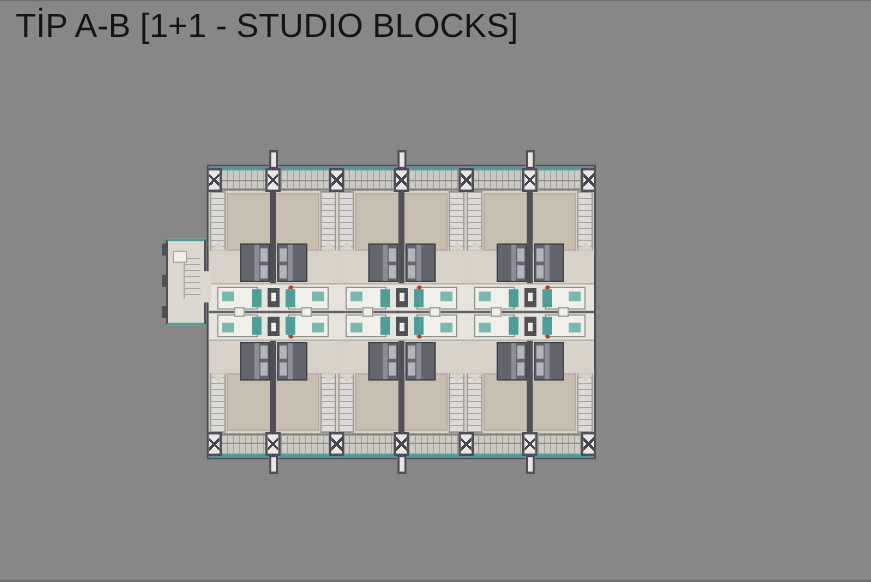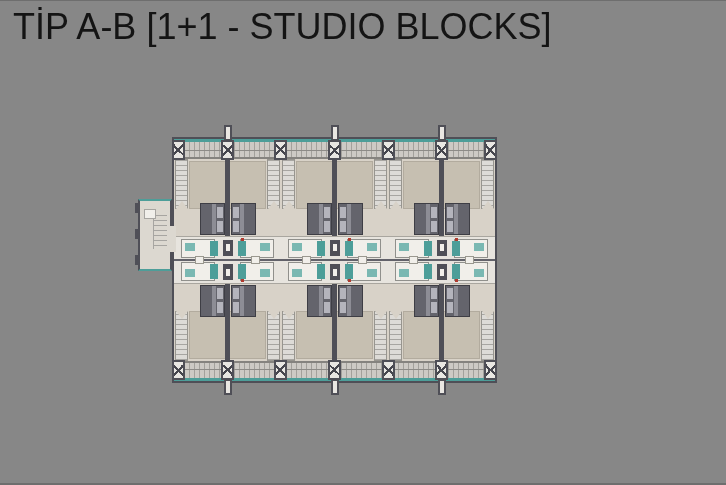--- a/index.html
+++ b/index.html
@@ -7,21 +7,21 @@
     width:726px;height:485px;position:relative;overflow:hidden;
     background:var(--background,#878787);
     font-family:"Liberation Sans", sans-serif;
   }
   .edge{position:absolute;left:0;width:726px;height:2px;background:#6e6e6e;}
   .edge.top{top:0;height:1px;}
   .edge.bottom{bottom:0;}
 
   .title{
     position:absolute;left:13px;top:6px;margin:0;
-    font-size:36px;font-weight:400;letter-spacing:0px;
+    font-size:28px;font-weight:400;letter-spacing:0px;
     color:var(--title_text,#141414);white-space:nowrap;
   }
 
   
   .plan{position:absolute;left:138px;top:118px;width:362px;height:282px;}
 
   
   .annex{
     position:absolute;left:0;top:81px;width:34px;height:72px;
     background:var(--annex_floor,#dcd8d0);

